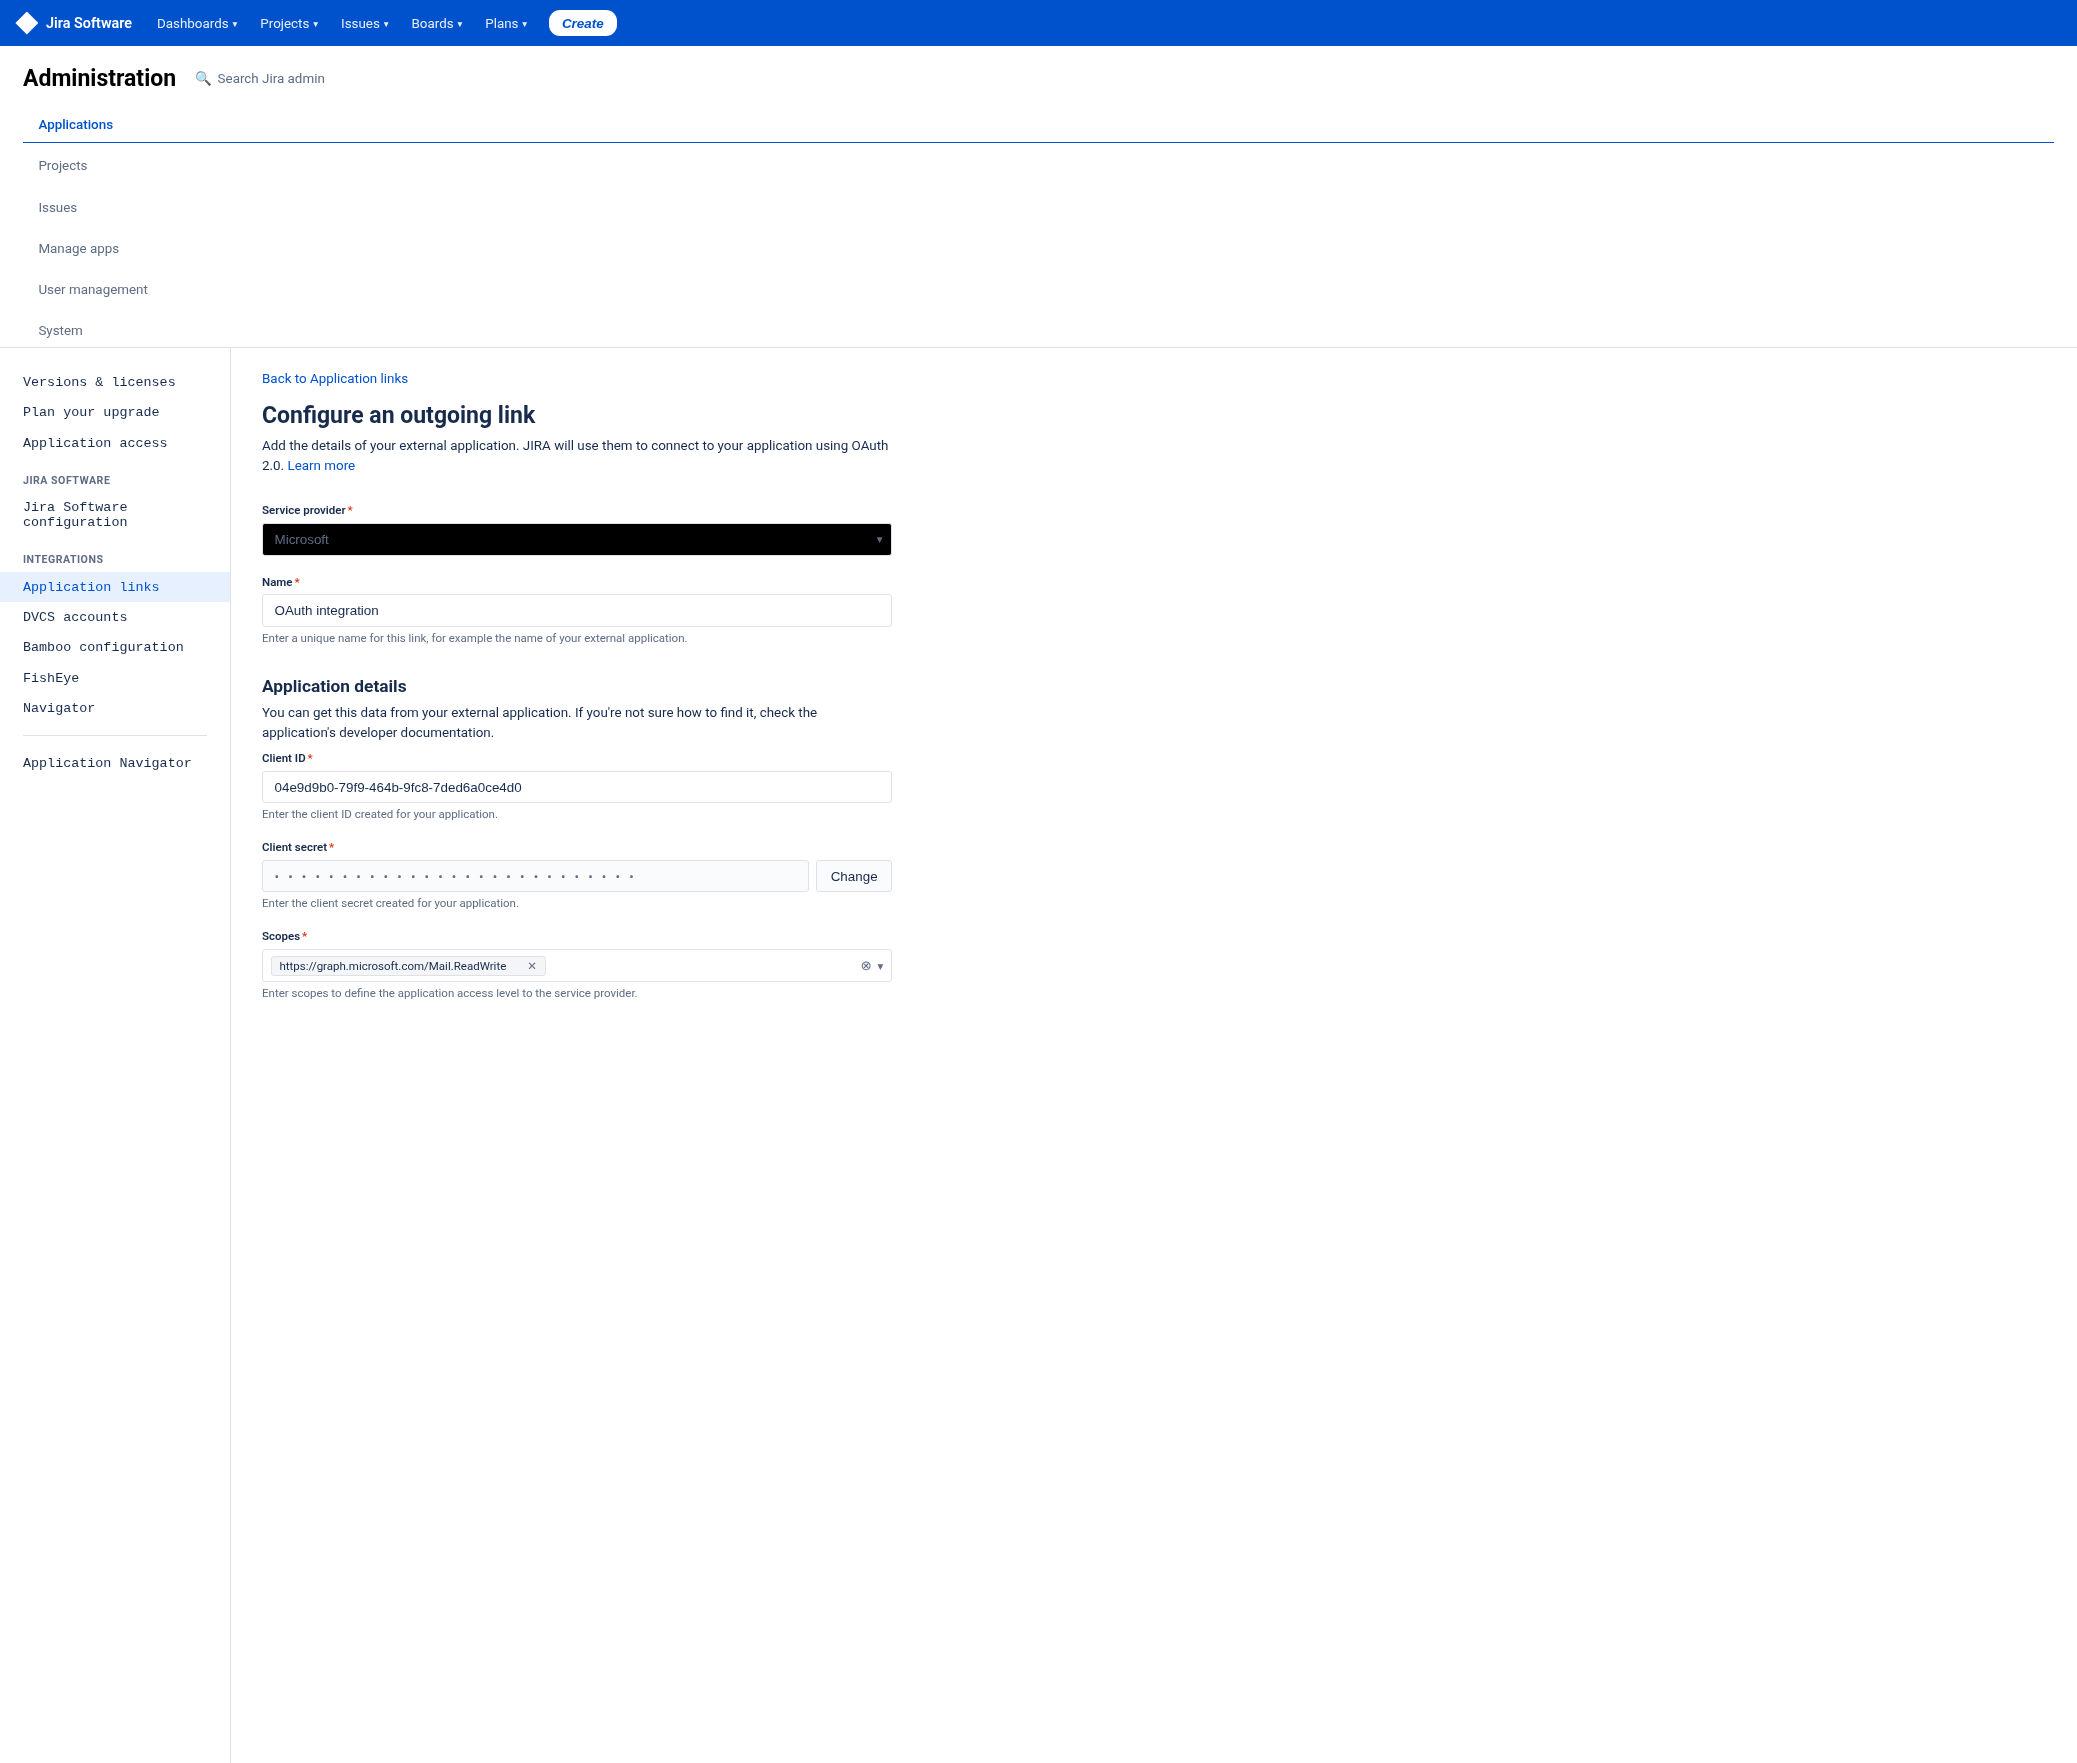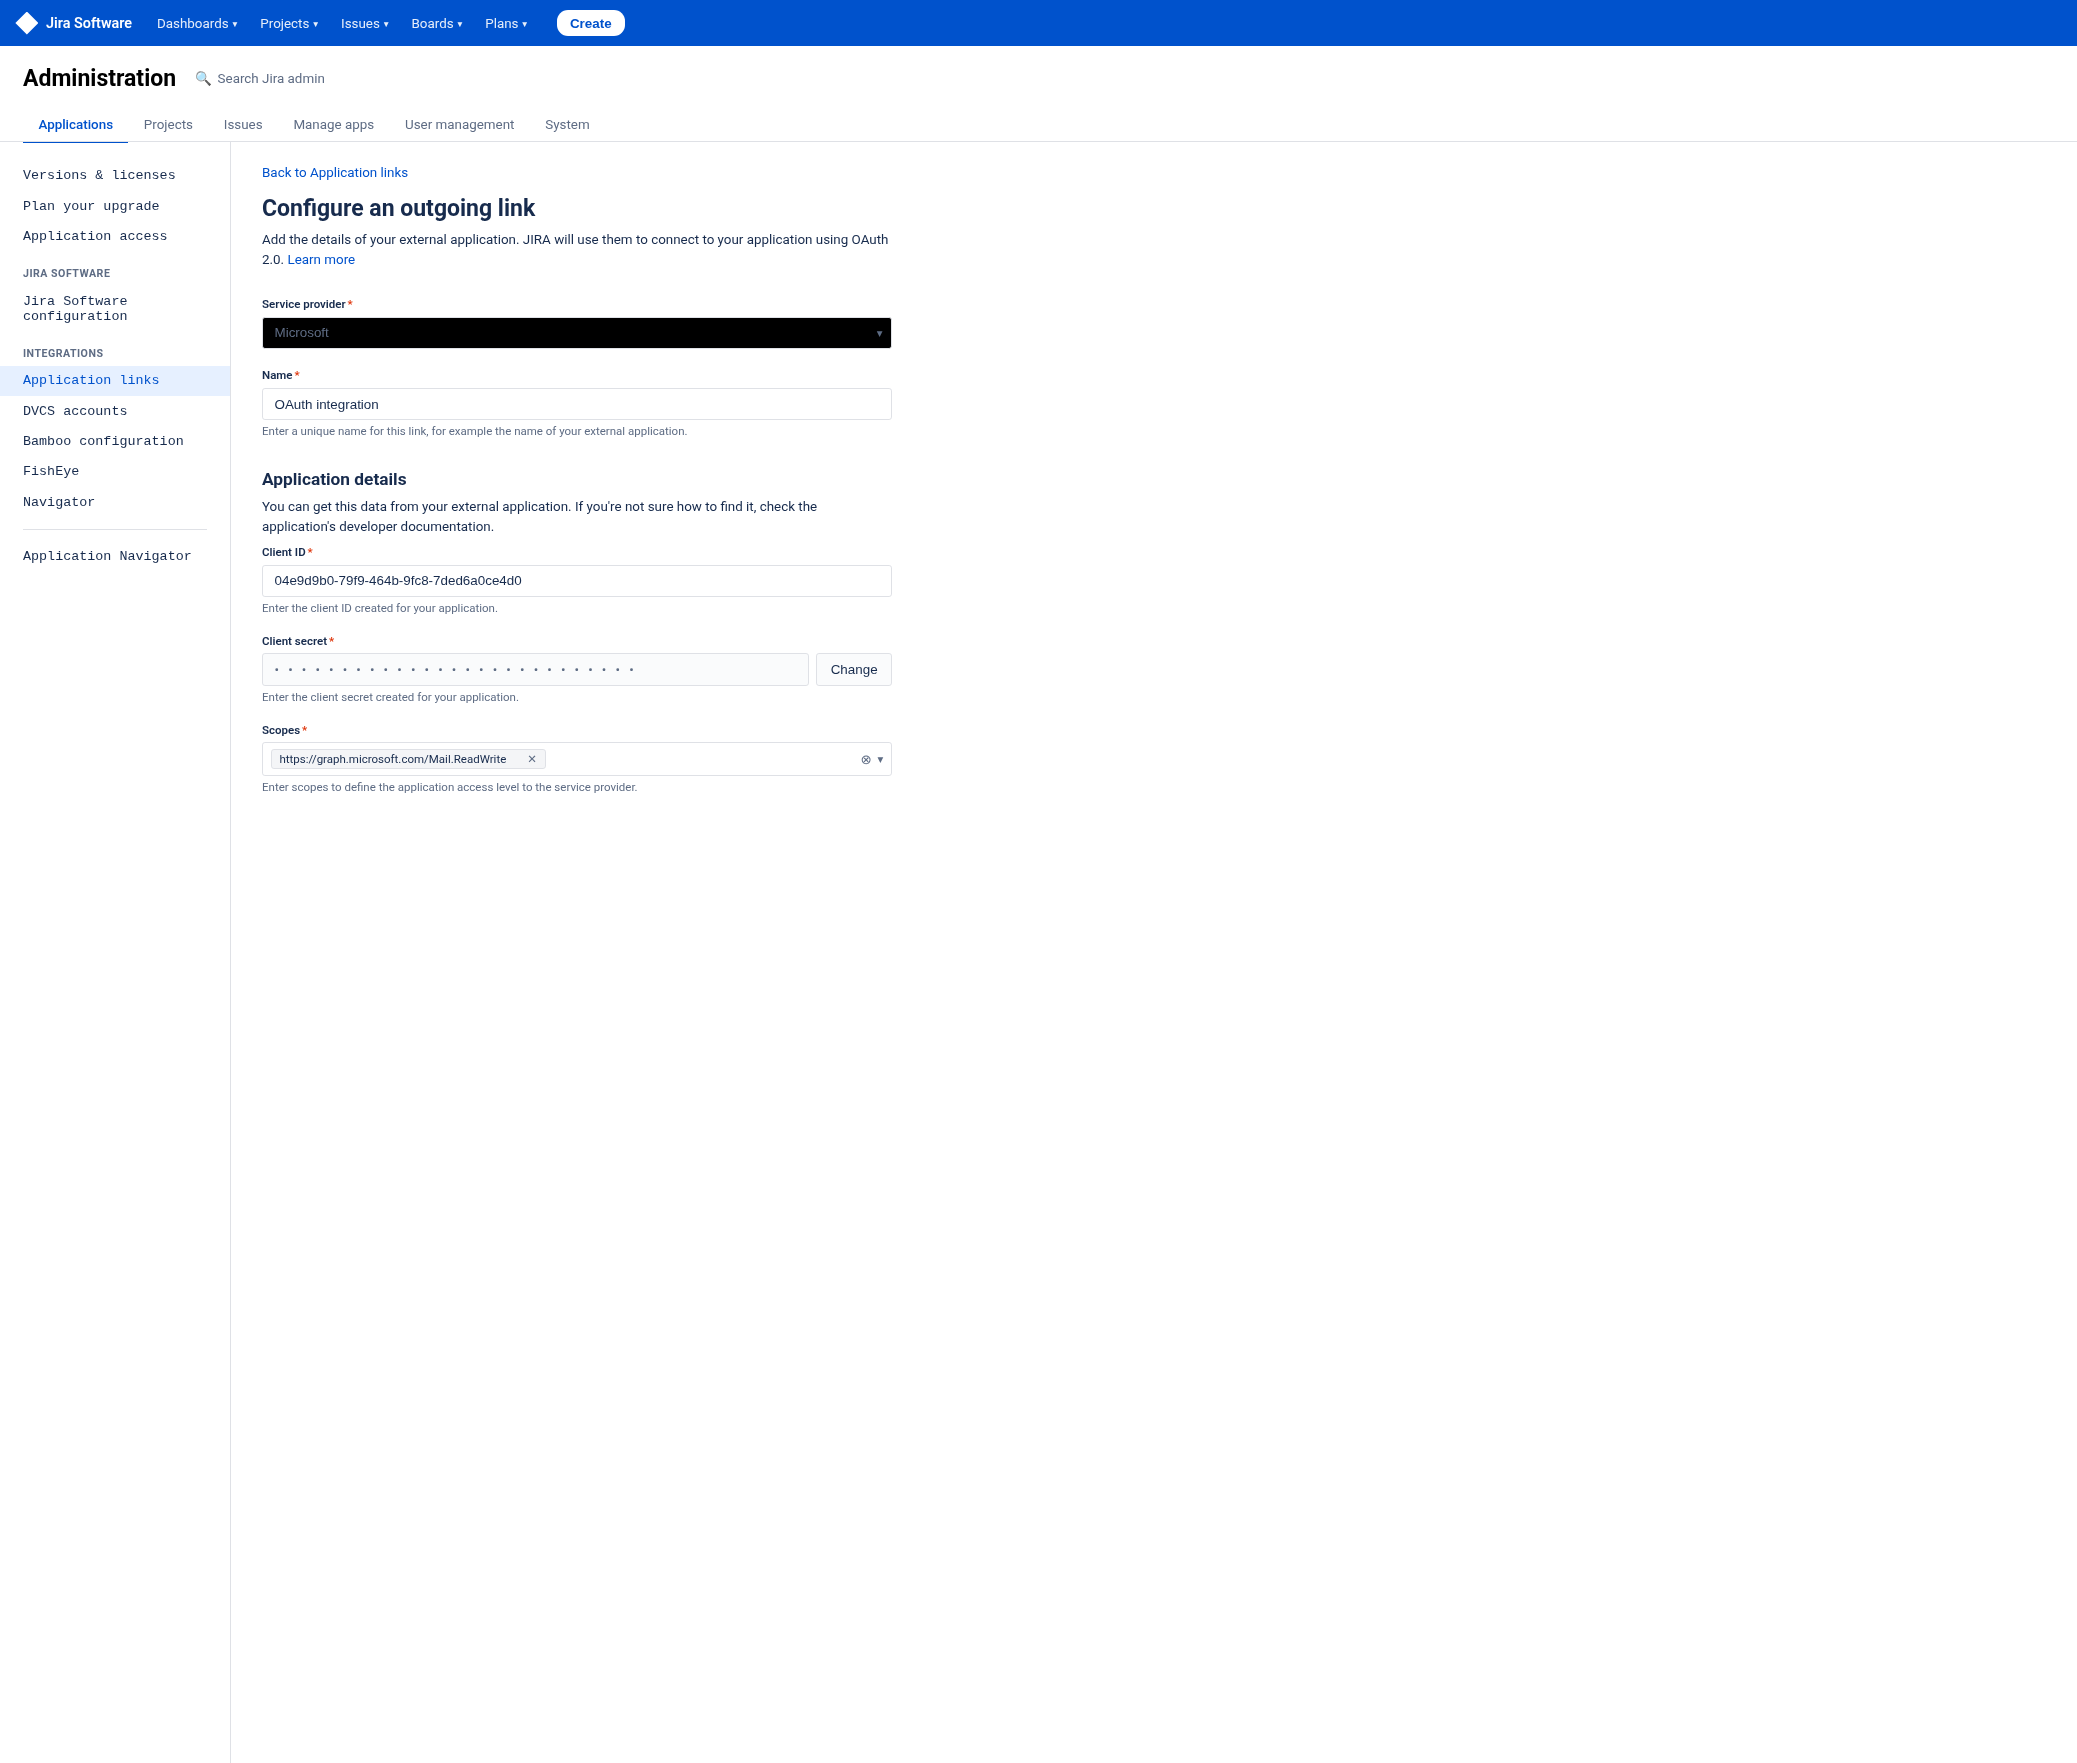--- a/index.html
+++ b/index.html
@@ -41,24 +41,25 @@
       cursor: pointer;
       border-radius: 2.9px;
     }
     .nav-item .chevron { font-size: 9.6px; }
     .nav-create {
       background: #fff;
       color: #0052cc;
       font-weight: 600;
       padding: 5.8px 13.4px;
       border-radius: 11px;
-      margin-left: 16px;
+      margin-left: 8px;
       cursor: pointer;
       border: none;
       font-size: 13.4px;
+      font-style: italic;
     }
 
     
     .admin-header {
       padding: 19px 23px 0;
       display: flex;
       align-items: center;
       gap: 19px;
     }
     .admin-title {
@@ -72,24 +73,25 @@
       gap: 5.8px;
       color: #5e6c84;
       font-size: 13.4px;
       cursor: pointer;
     }
     .admin-search .search-icon { font-size: 13.4px; }
 
     
     .admin-tabs {
       display: flex;
-      gap: 0;
+      gap: 8px;
       padding: 0 23px;
       border-bottom: 1.9px solid #dfe1e6;
       margin-top: 15.4px;
+      flex-direction: column;
     }
     .tab-item {
       padding: 9.6px 15.4px;
       font-size: 13.4px;
       color: #5e6c84;
       cursor: pointer;
       border-bottom: 1.9px solid transparent;
       margin-bottom: -1.9px;
       text-decoration: none;
     }

